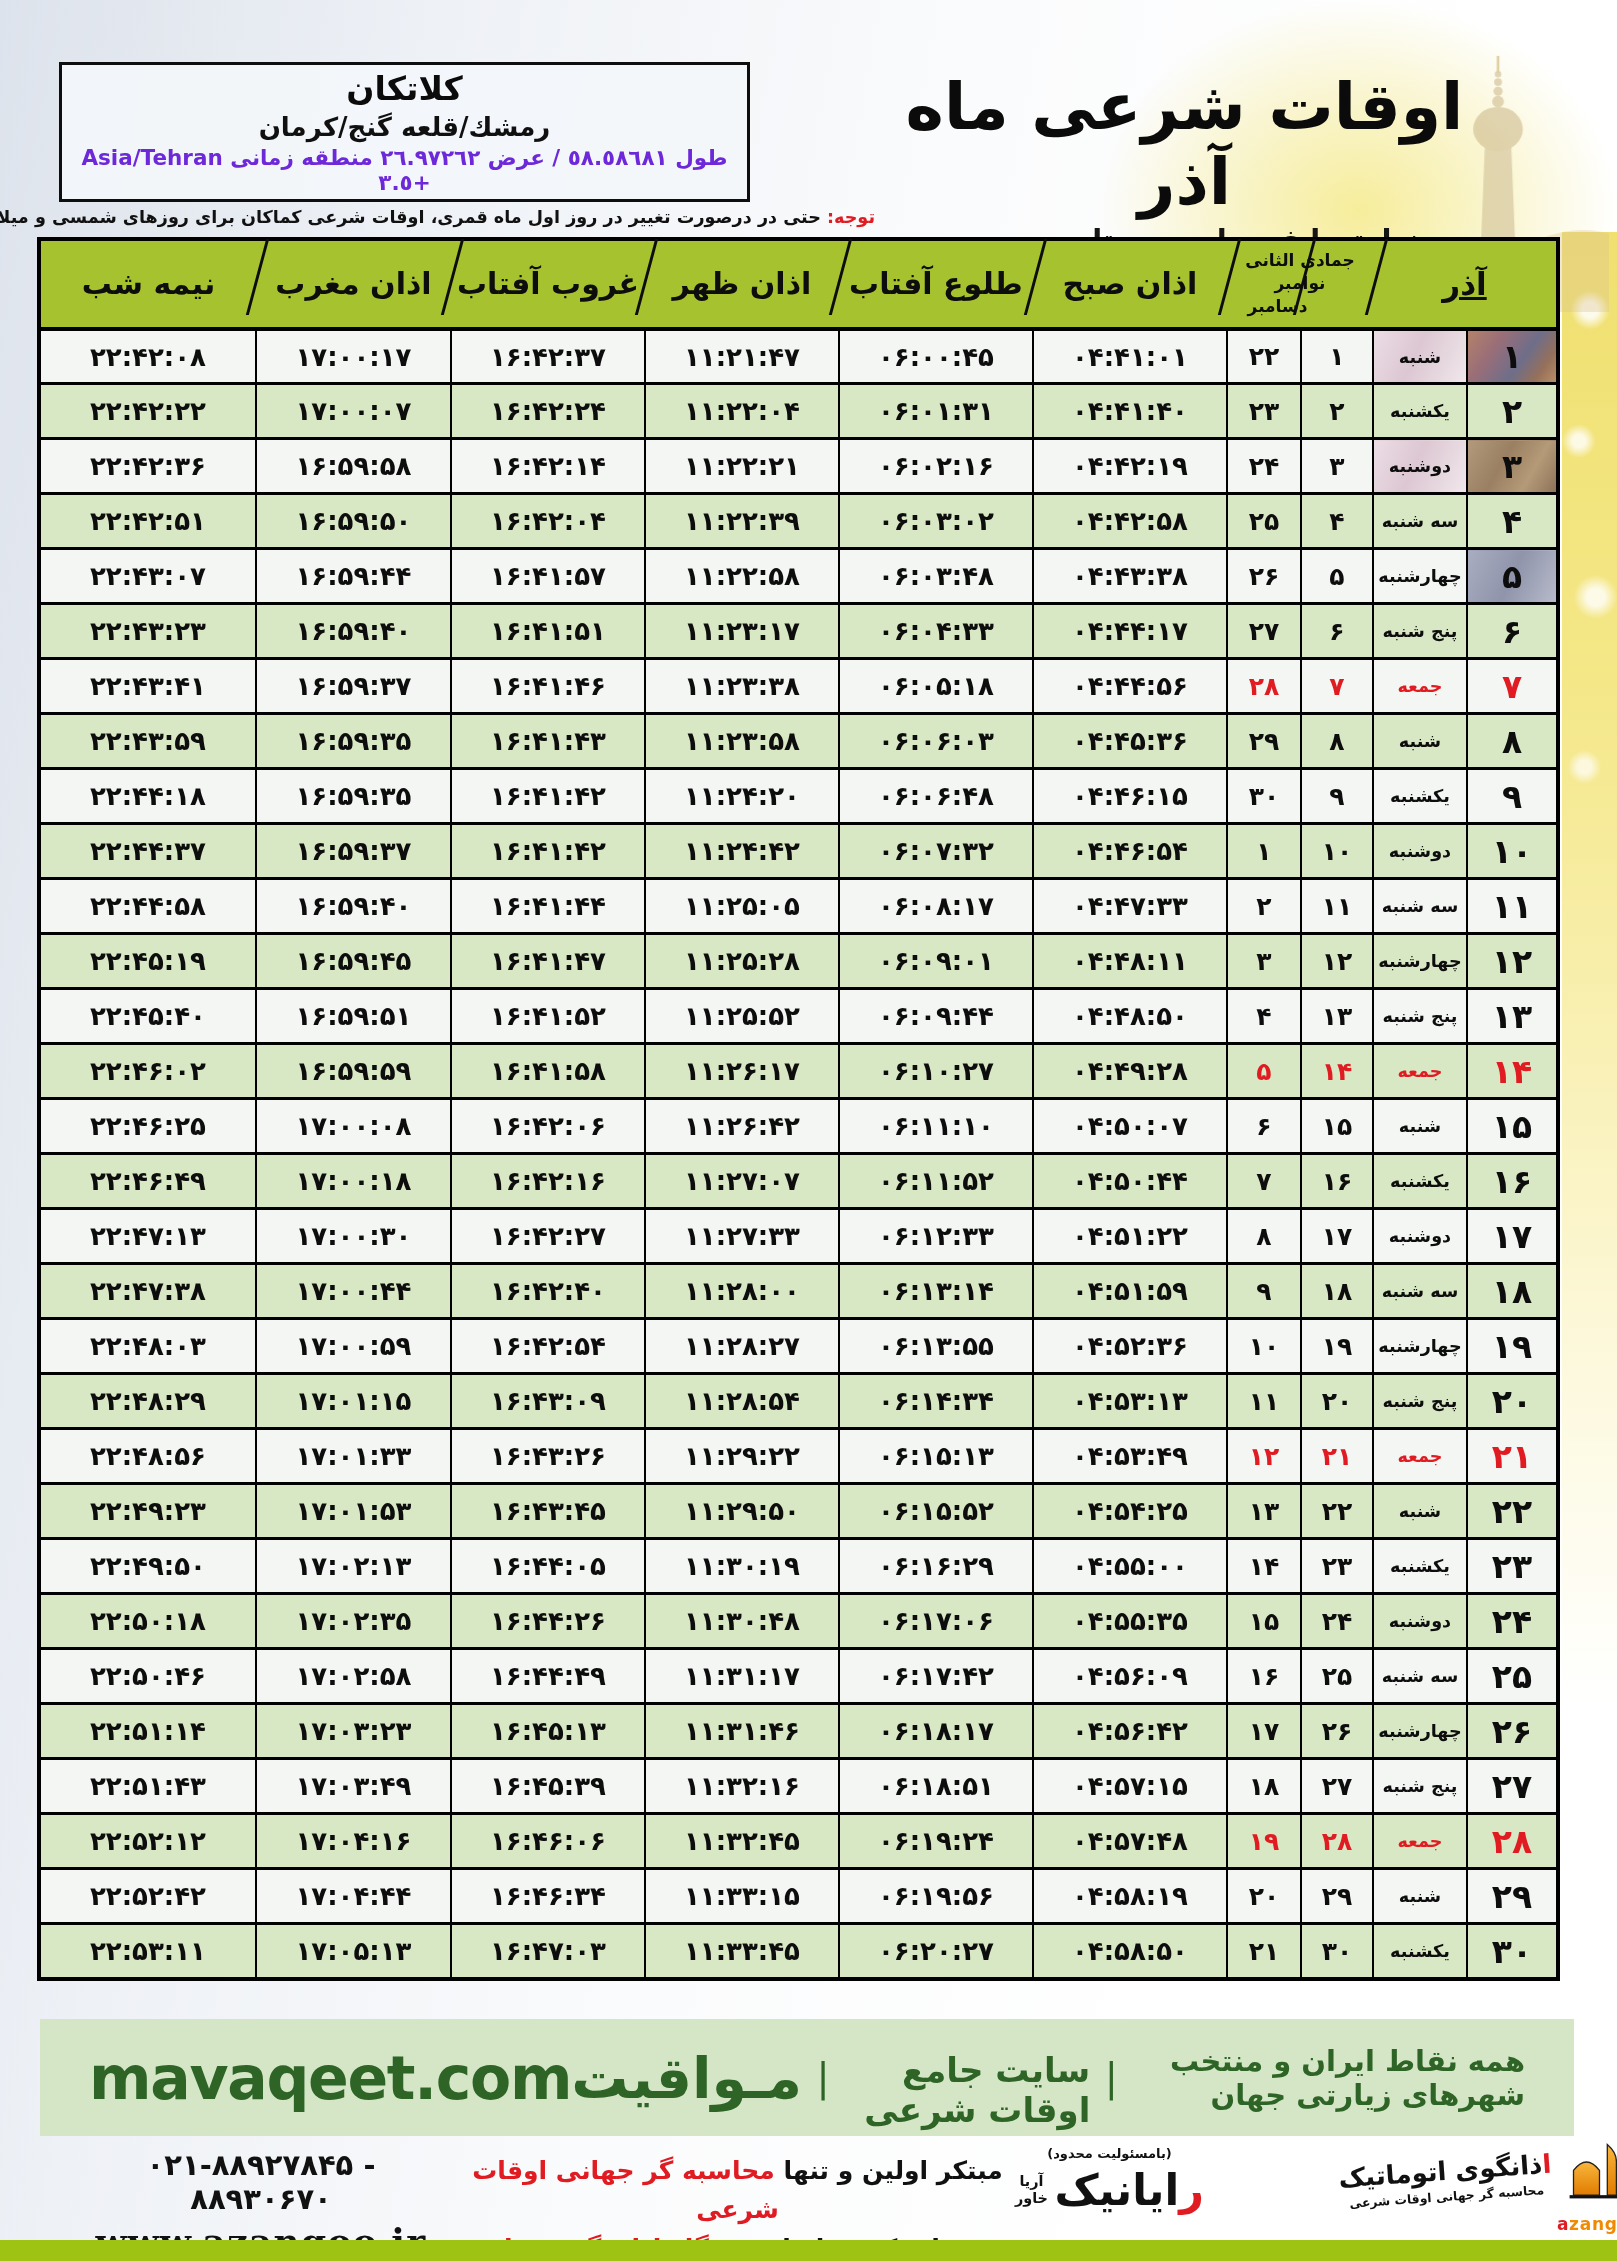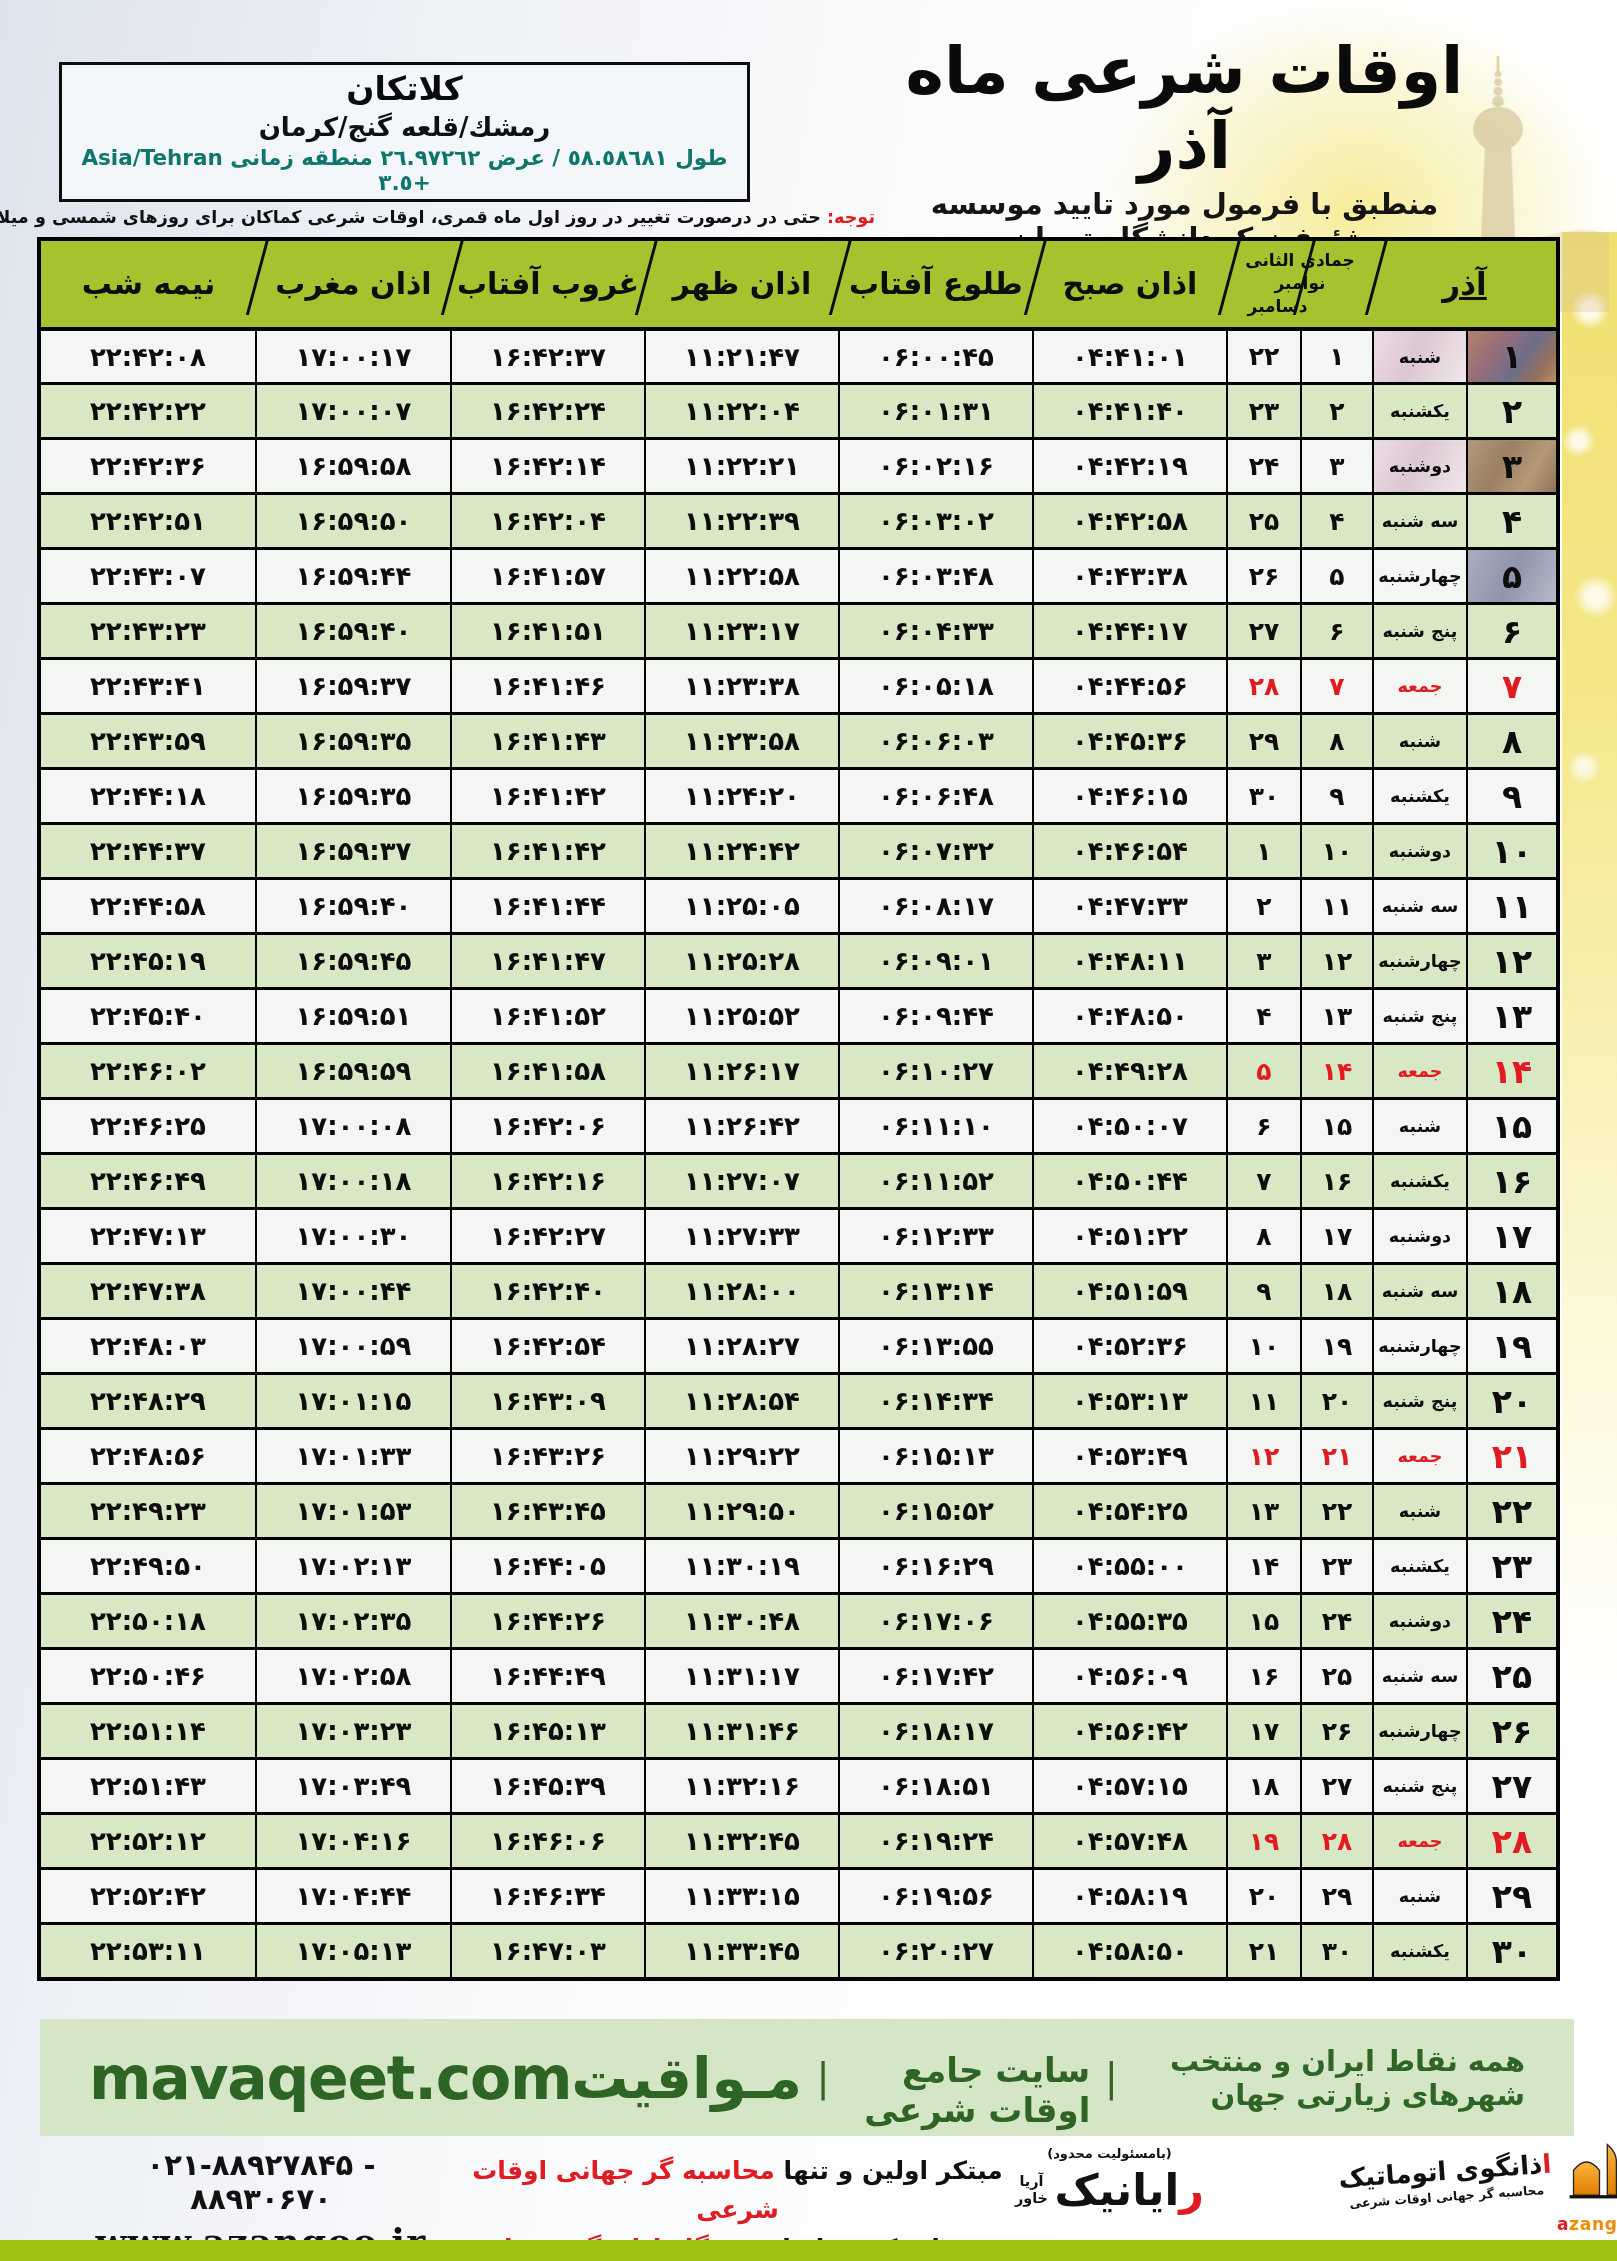--- a/index.html
+++ b/index.html
@@ -12,29 +12,29 @@
   .right-strip{position:absolute;left:1562px;top:232px;width:56px;height:1474px;pointer-events:none;
         background:linear-gradient(180deg,#f0e070 0%,#f4e787 30%,#f9f0b4 55%,#fdf9df 78%,#ffffff 100%);}
   .right-strip::before{content:"";position:absolute;inset:0;
         background:radial-gradient(circle 19.6px at 50% 78px,rgba(255,255,255,.85) 0 7.8px,rgba(255,255,255,0) 19.6px),
                    radial-gradient(circle 17px at 30% 209px,rgba(255,255,255,.8) 0 6.5px,rgba(255,255,255,0) 17px),
                    radial-gradient(circle 22px at 60% 365px,rgba(255,255,255,.8) 0 9px,rgba(255,255,255,0) 22px),
                    radial-gradient(circle 17px at 40% 535px,rgba(255,255,255,.7) 0 6.5px,rgba(255,255,255,0) 17px);}
   .shrine{position:absolute;right:9px;top:31px;pointer-events:none;}
   
   .header-right{position:absolute;right:117px;top:34px;width:633px;text-align:center;direction:rtl;}
-  .main-title{font-size:65px;font-weight:bold;color:#0b0b0b;line-height:1.15;}
+  .main-title{font-size:65px;font-weight:bold;color:#0b0b0b;line-height:1.15;margin-top:36px;}
   .sub-title{font-size:29px;font-weight:bold;color:#151515;margin-top:3.9px;}
   .dates-line{font-size:26px;font-weight:bold;color:#151515;margin-top:9px;}
   .location-box{position:absolute;left:59px;top:62px;width:685px;height:134px;border:3.3px solid #0e0e0e;
         background:rgba(243,246,250,.92);direction:rtl;text-align:center;
         display:flex;flex-direction:column;justify-content:space-evenly;}
   .loc-city{font-size:33px;font-weight:bold;color:#0b0b0b;}
   .loc-region{font-size:26px;font-weight:bold;color:#101010;}
-  .loc-coords{font-size:21.5px;font-weight:bold;color:#0f766e;}
+  .loc-coords{font-size:21.5px;font-weight:bold;color:#6d28d9;}
   .notice{position:absolute;left:40px;top:207px;width:835px;direction:rtl;text-align:left;
         font-size:17.6px;font-weight:bold;color:#111;white-space:nowrap;}
   .notice .red{color:#e01b22;}
   
   .ptable{position:absolute;left:37px;top:237px;width:1523px;border-collapse:collapse;table-layout:fixed;
         direction:rtl;z-index:2;}
   .ptable th{background:#a6c32f;height:78px;border:none;border-bottom:4.6px solid #000;
         font-weight:bold;color:#0d0d0d;vertical-align:middle;}
   .ptable{border:4.6px solid #000;}
   .th-time{font-size:30px;}

